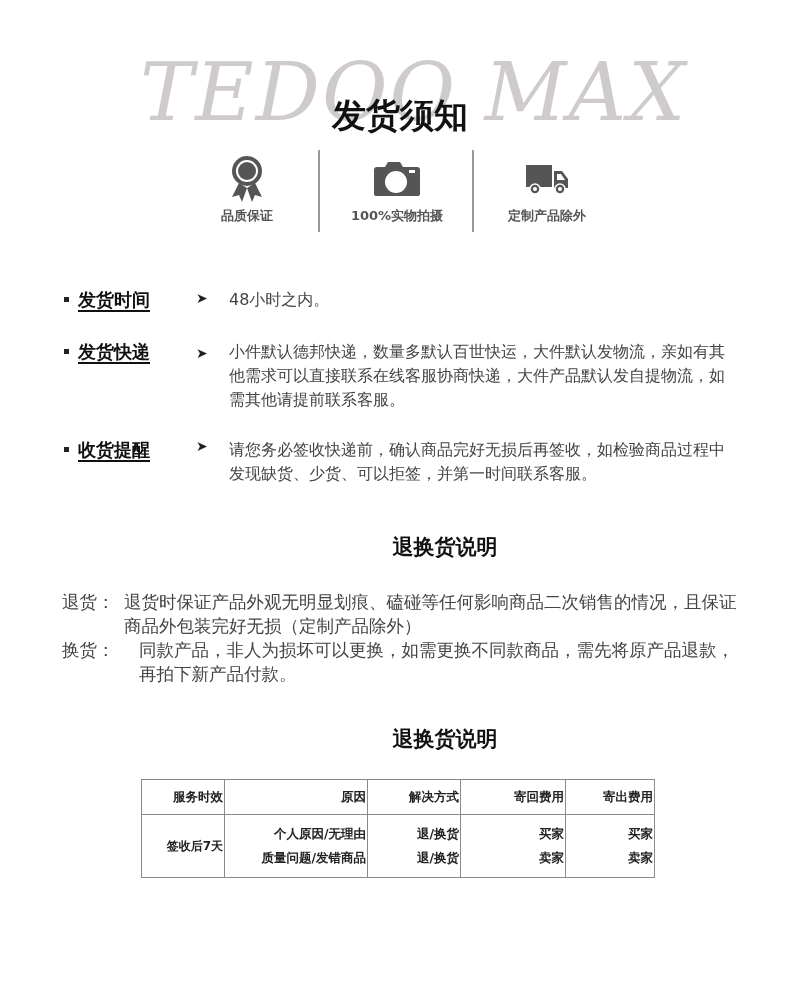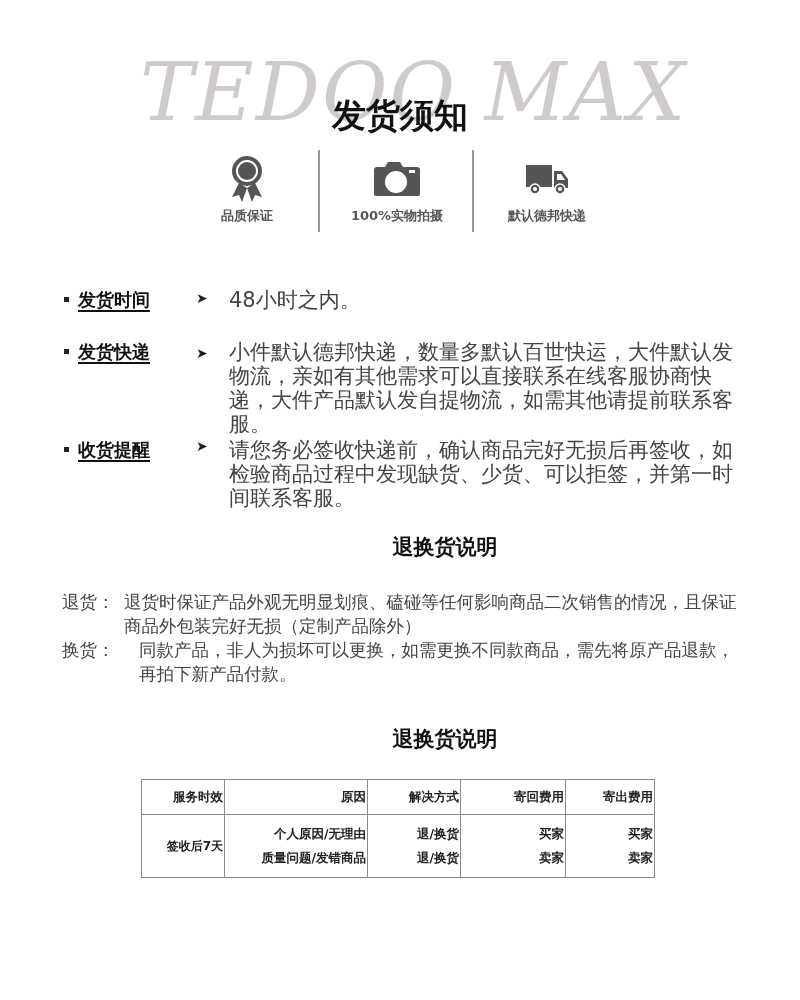--- a/index.html
+++ b/index.html
@@ -30,21 +30,21 @@
     .vsep { top: 150px; width: 2px; height: 82px; background: #9a9a9a; }
 
     
     .row-label {
       left: 64px; font-size: 18px; font-weight: bold; color: #111; white-space: nowrap;
     }
     .row-label .dot { display: inline-block; width: 5px; height: 5px; background: #222; margin-right: 9px; vertical-align: middle; position: relative; top: -2px; }
     .row-label .u { text-decoration: underline; text-underline-offset: 4px; text-decoration-thickness: 2px; }
     .arrow { left: 196px; font-size: 14px; color: #222; }
     .row-text {
-      left: 229px; width: 510px; font-size: 21px; line-height: 24px; color: #444;
+      left: 229px; width: 510px; font-size: 16px; line-height: 24px; color: #444;
     }
 
     
     .sec-title { left: 0; width: 800px; text-align: center; font-size: 21px; font-weight: bold; color: #111; margin-left: 45px; }
 
     
     .ret { left: 62px; width: 680px; font-size: 17.5px; line-height: 24px; color: #444; display: flex; }
     .ret .k { flex: 0 0 62px; }
     .ret .v { flex: 1; }
 
@@ -95,21 +95,21 @@
     <svg width="44" height="32" viewBox="0 0 44 32">
       <rect x="1" y="2" width="26" height="22" fill="#555"></rect>
       <path d="M29 8 H37 L43 16 V25 H29 Z" fill="#555"></path>
       <path d="M32 11 H36 L40 17 H32 Z" fill="#fff"></path>
       <circle cx="10" cy="26" r="5" fill="#555" stroke="#fff" stroke-width="1.5"></circle>
       <circle cx="10" cy="26" r="2" fill="#fff"></circle>
       <circle cx="35" cy="26" r="5" fill="#555" stroke="#fff" stroke-width="1.5"></circle>
       <circle cx="35" cy="26" r="2" fill="#fff"></circle>
     </svg>
   </div>
-  <div class="lbl">默认德邦快递</div>
+  <div class="lbl">定制产品除外</div>
 </div>
 
 <div class="abs row-label" style="top:288px;">
   <span class="dot"></span><span class="u">发货时间</span>
 </div>
 <div class="abs arrow" style="top:290px;">➤</div>
 <div class="abs row-text" style="top:288px;">48小时之内。</div>
 
 <div class="abs row-label" style="top:340px;">
   <span class="dot"></span><span class="u">发货快递</span>

